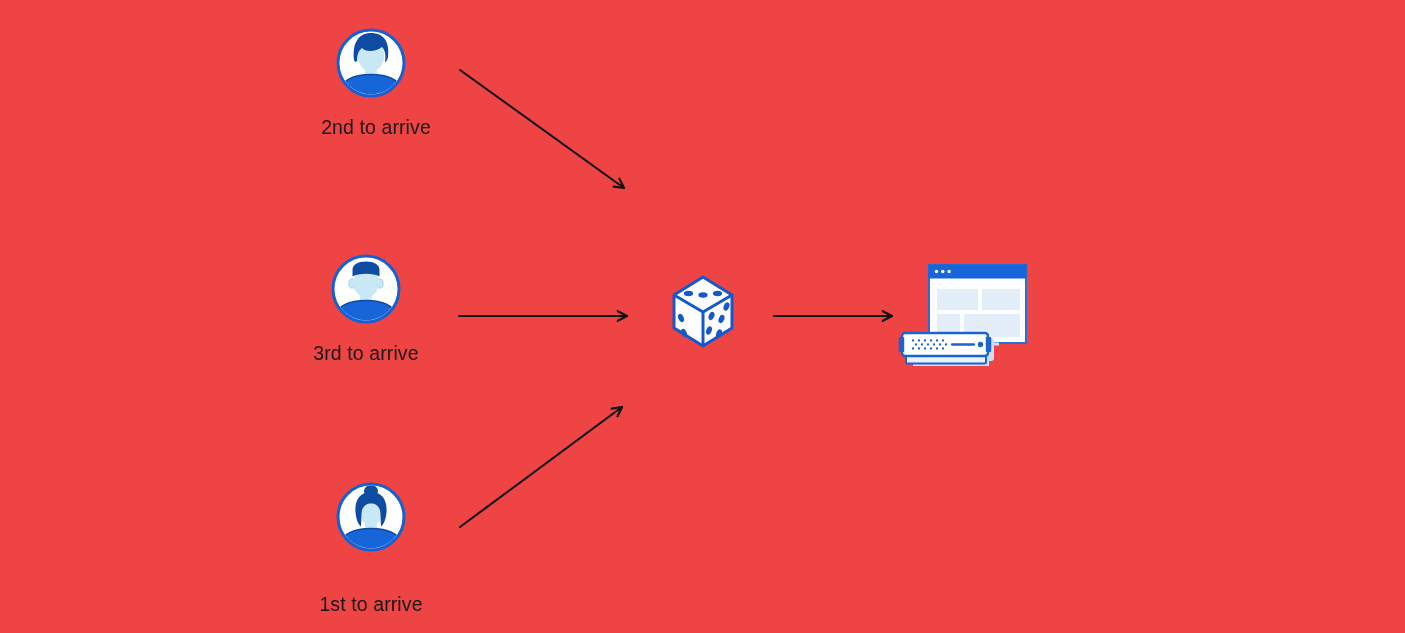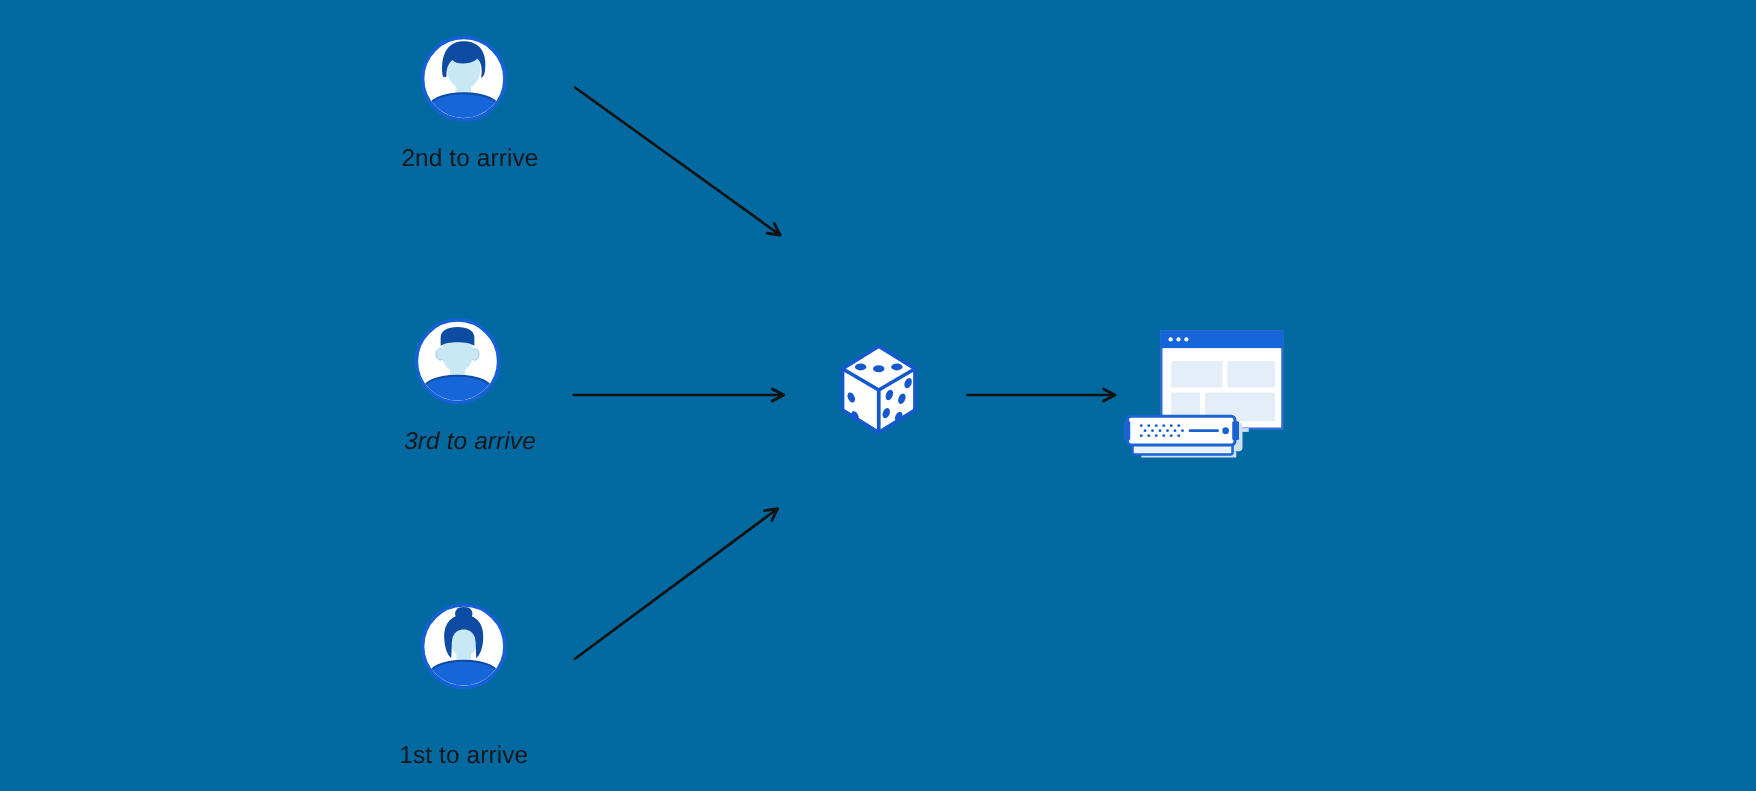--- a/index.html
+++ b/index.html
@@ -1,21 +1,21 @@
 <!DOCTYPE html>
 <html><head>
 <meta charset="utf-8">
 <style>
   * { margin: 0; padding: 0; box-sizing: border-box; }
   html, body { background: #ffffff; }
   .canvas {
     position: relative;
     width: 1405px;
     height: 633px;
-    background: #0369a1;
+    background: #ef4444;
     overflow: hidden;
     font-family: "Liberation Sans", sans-serif;
   }
   .abs { position: absolute; }
   .label {
     position: absolute;
     width: 200px;
     text-align: center;
     font-size: 19.5px;
     line-height: 1.2;
@@ -81,21 +81,21 @@
         <ellipse cx="49.8" cy="30.5" rx="3.4" ry="4.6" fill="#c9e8f6" stroke="#9dc4e8" stroke-width="0.8"></ellipse>
         <ellipse cx="36" cy="29.5" rx="12.8" ry="15" fill="#c9e8f6"></ellipse>
         <path d="M22.5,23.5 L22.5,17 C22.5,11.5 28,8.5 36,8.5 C44,8.5 49.5,11.5 49.5,17
                  L49.5,23.5 C44,19.8 28,19.8 22.5,23.5 Z" fill="#0e4ca3"></path>
         <path d="M30,39 L30,50 L42,50 L42,39 Z" fill="#c9e8f6"></path>
         <path d="M7,72 L7,62 C7,53 19,47.5 36,47.5 C53,47.5 65,53 65,62 L65,72 Z" fill="#1766d9"></path>
         <path d="M7,62 C7,53 19,47.5 36,47.5 C53,47.5 65,53 65,62" fill="none" stroke="#0e4ca3" stroke-width="1.6"></path>
       </g>
     </svg>
   </div>
-  <div class="label" style="left:276px; top:342px;font-style:italic;">3rd to arrive</div>
+  <div class="label" style="left:266px; top:342px;">3rd to arrive</div>
 
   <div class="abs" style="left:335px; top:481px; width:72px; height:72px;">
     <svg width="72" height="72" viewBox="0 0 72 72">
       <defs>
           <clipPath id="c3">
             <circle cx="36" cy="36" r="31.4"></circle>
           </clipPath>
         </defs>
       <circle cx="36" cy="36" r="33" fill="#ffffff" stroke="#1560d2" stroke-width="3"></circle>
       <g clip-path="url(#c3)">

